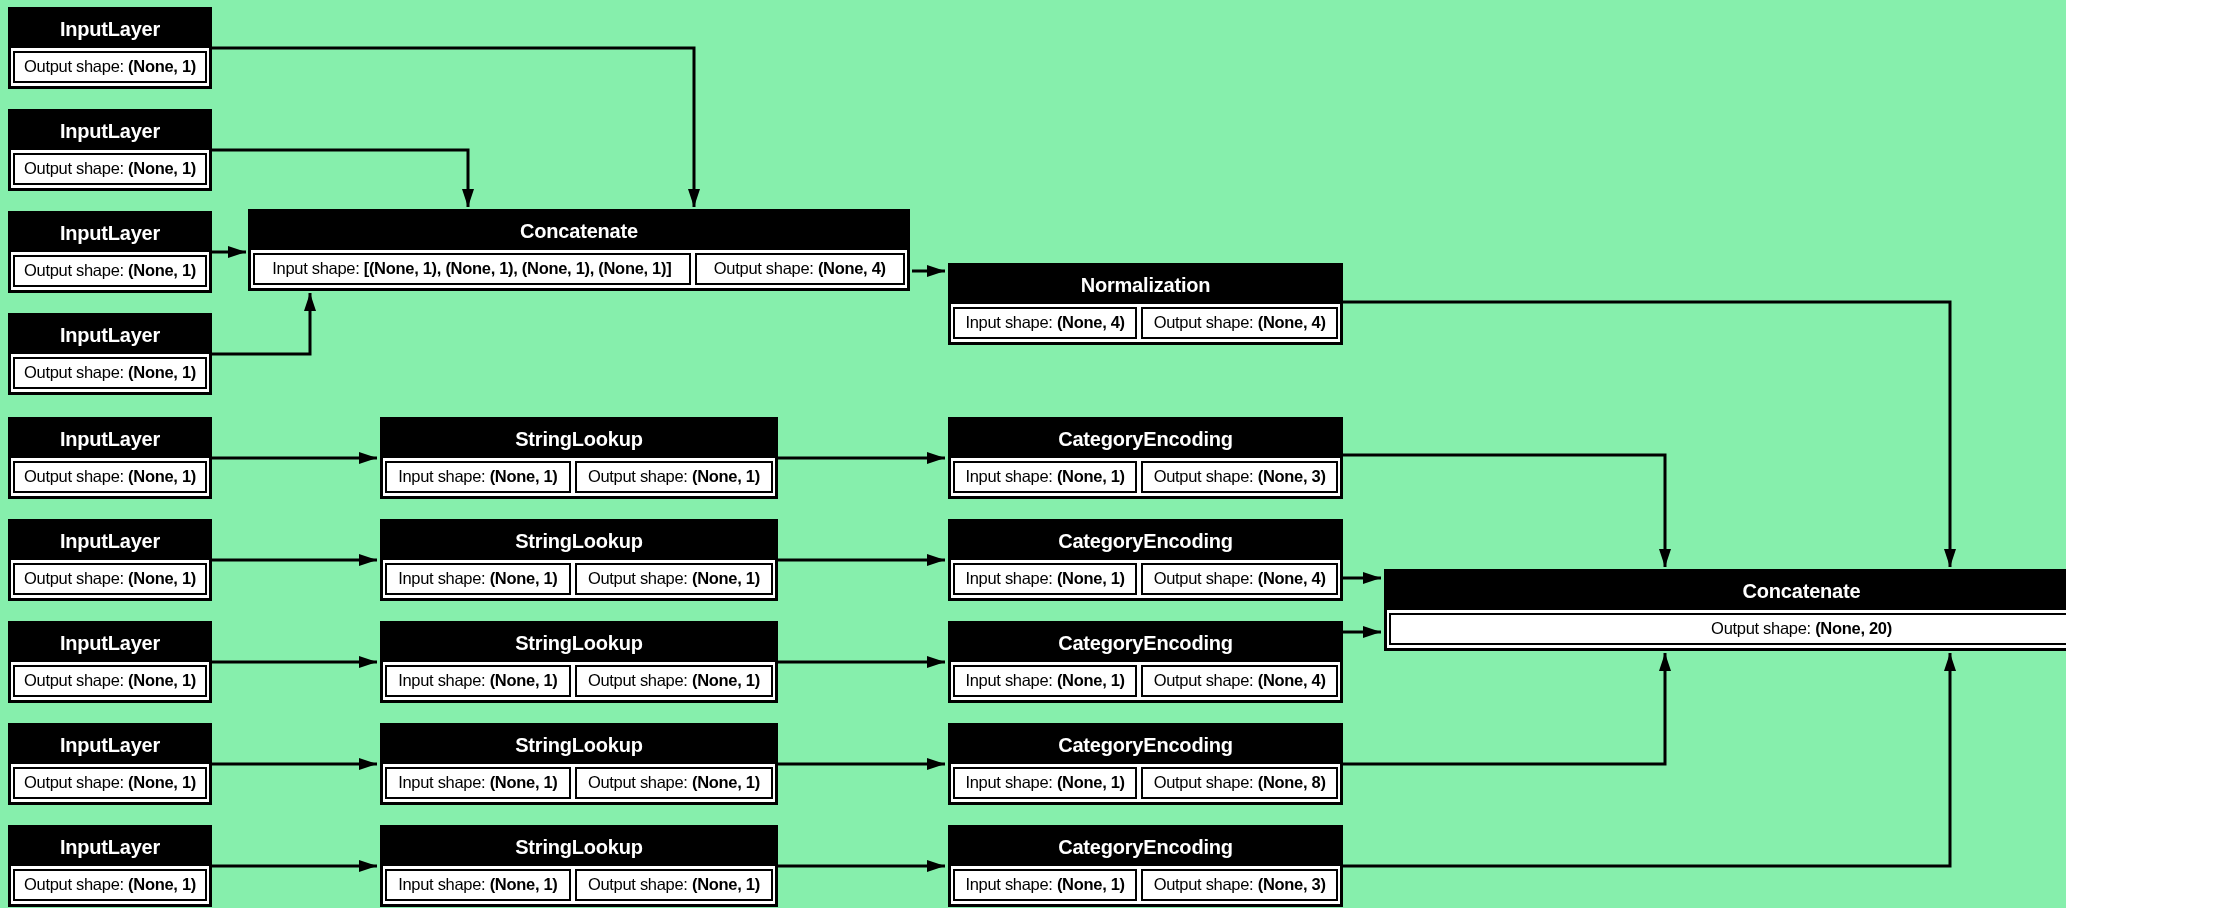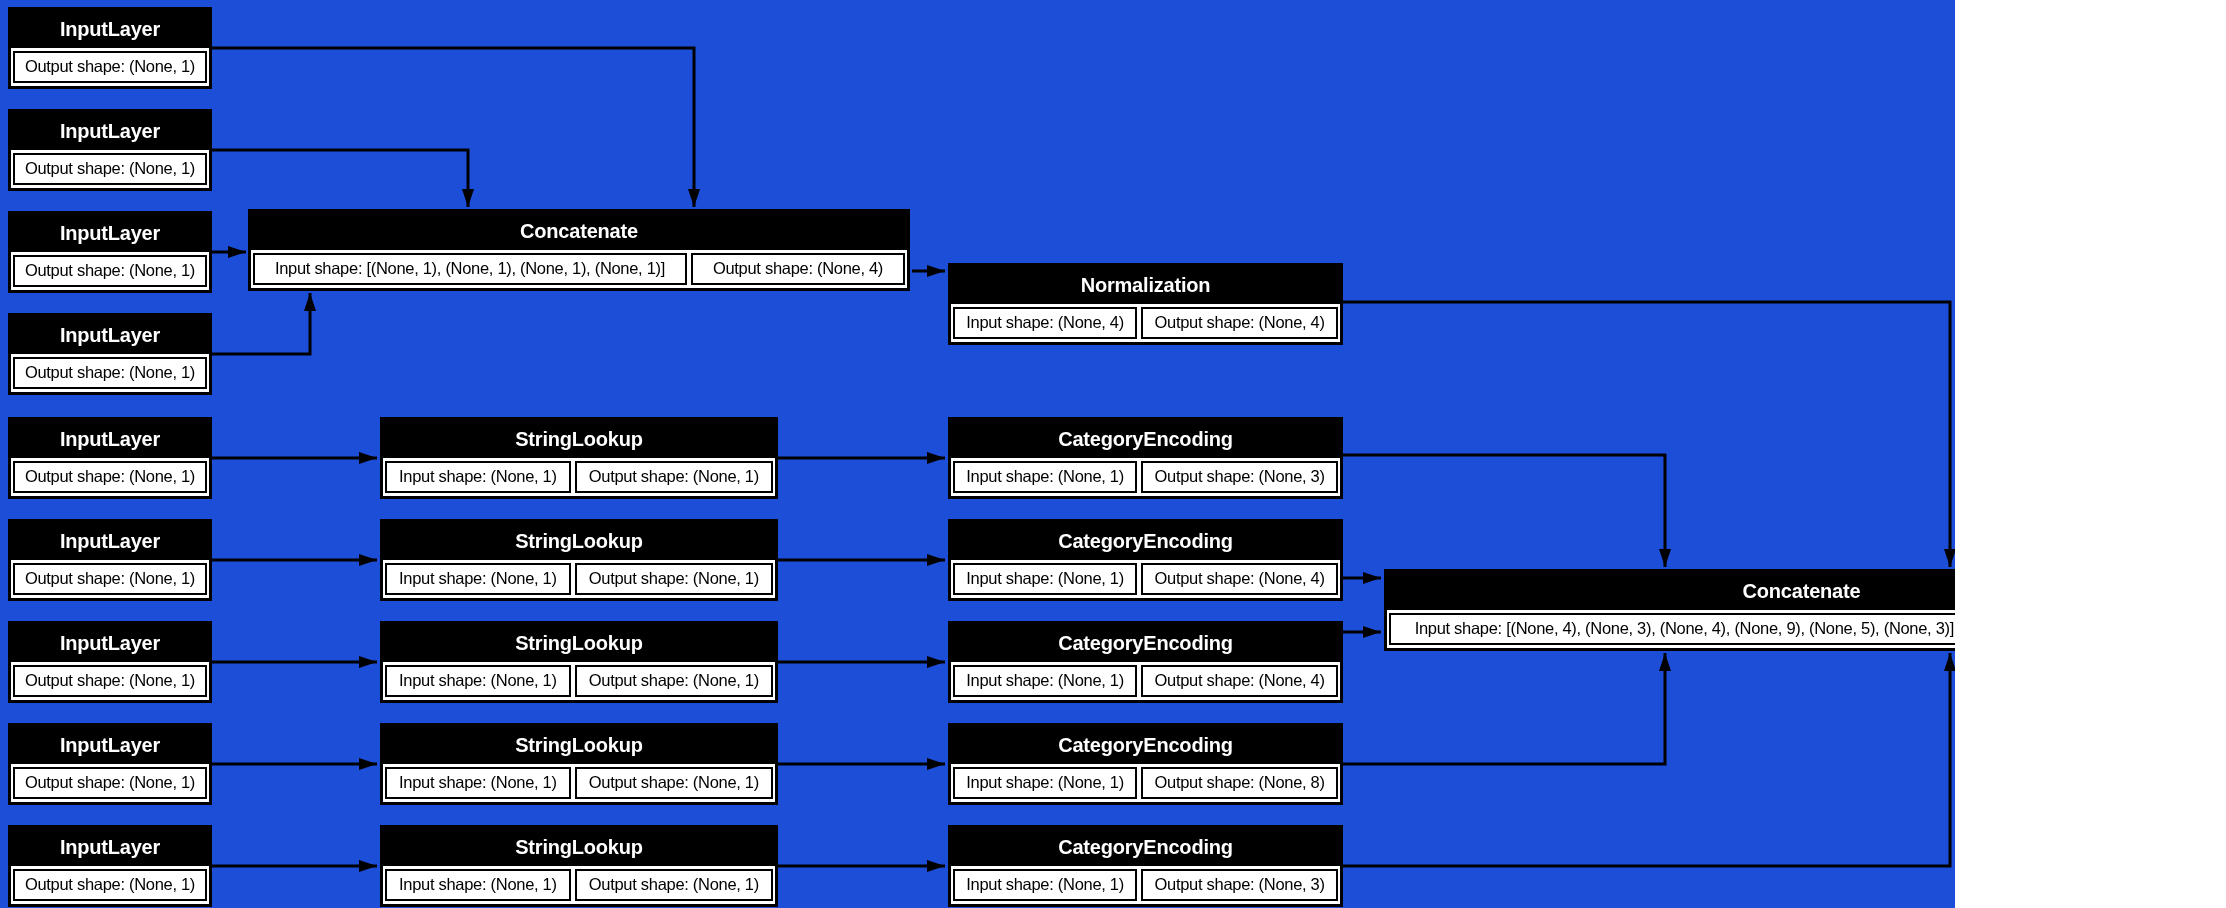--- a/index.html
+++ b/index.html
@@ -2,26 +2,25 @@
 <html><head>
 <meta charset="utf-8">
 <style>
   html, body {
     margin: 0;
     padding: 0;
     background: #ffffff;
   }
   #canvas {
     position: relative;
-    width: 1914px;
+    width: 2066px;
     height: 908px;
-    background: #1d4ed8;
+    background: #86efac;
     font-family: "Liberation Sans", sans-serif;
     overflow: hidden;
-    padding-left: 41px;
   }
   #edge-layer {
     position: absolute;
     left: 0;
     top: 0;
   }
   .edge {
     fill: none;
     stroke: #000000;
     stroke-width: 3;
@@ -58,21 +57,21 @@
     background: #ffffff;
     color: #000000;
     font-size: 16.5px;
     letter-spacing: -0.3px;
     white-space: nowrap;
     text-align: center;
     line-height: 27px;
     min-width: 0;
   }
   .node-cell .shape-value {
-    font-weight: 400;
+    font-weight: 700;
   }
 </style>
 </head>
 <body>
 
 <div id="canvas">
   <svg id="edge-layer" width="2226" height="908" viewBox="0 0 2226 908">
     <defs>
       <marker id="arrowhead" viewBox="0 0 20 14" markerWidth="20" markerHeight="14" refX="18" refY="7" orient="auto" markerUnits="userSpaceOnUse">
         <path d="M 0 1 L 18 7 L 0 13 Z" fill="#000000"></path>
@@ -234,17 +233,16 @@
     <div class="node" style="left: 948px; top: 825px; width: 395px; height: 82px;">
       <div class="node-title">CategoryEncoding</div>
       <div class="node-body">
         <div class="node-cell"><span class="shape-label">Input shape: </span><span class="shape-value">(None, 1)</span></div>
         <div class="node-cell"><span class="shape-label">Output shape: </span><span class="shape-value">(None, 3)</span></div>
       </div>
     </div>
     <div class="node" style="left: 1384px; top: 569px; width: 835px; height: 82px;">
       <div class="node-title">Concatenate</div>
       <div class="node-body">
-        <div class="node-cell"><span class="shape-label">Input shape: </span><span class="shape-value">[(None, 4), (None, 3), (None, 4), (None, 9), (None, 5), (None, 3)]</span></div>
         <div class="node-cell"><span class="shape-label">Output shape: </span><span class="shape-value">(None, 20)</span></div>
       </div>
     </div>
   </div>
 
 </body></html>

